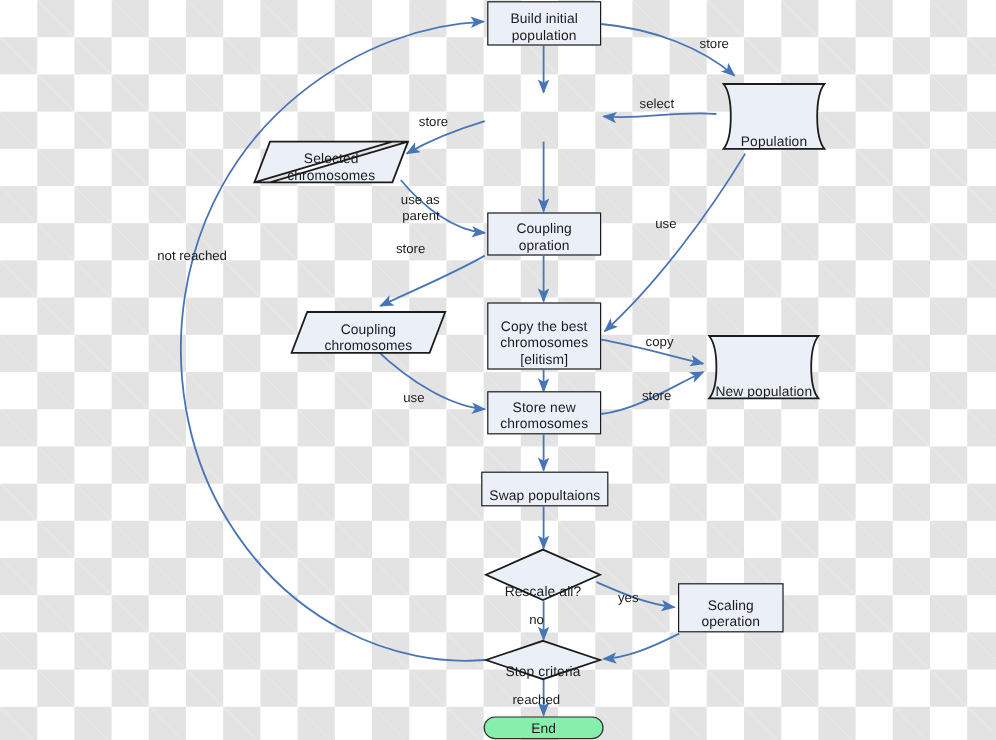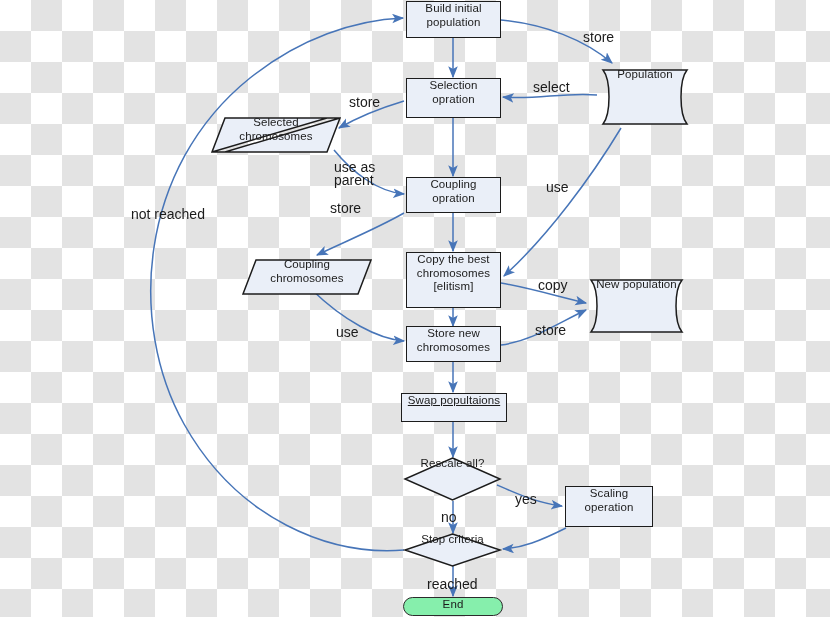--- a/index.html
+++ b/index.html
@@ -15,21 +15,21 @@
     background-position:0 0,31px 31px;
     overflow:hidden;
     position:relative;
   }
   #stage{position:absolute;left:0;top:0;width:830px;height:617px;}
   #wires{position:absolute;left:0;top:0;width:830px;height:617px;pointer-events:none;}
 
   .node{
     position:absolute;
     box-sizing:border-box;
-    display:flex;align-items:flex-start;justify-content:center;
+    display:flex;align-items:flex-end;justify-content:center;
     text-align:center;
     color:#1b1b1b;
     font-size:11.5px;
     line-height:13.5px;
     letter-spacing:.1px;
     white-space:pre-line;
   }
   .proc{
     background:#eaeff8;
     border:1.4px solid #1c1c1c;
@@ -45,25 +45,25 @@
     background:transparent;
   }
   .diam .lbl{position:relative;z-index:2;}
   .term{
     background:#86efac;
     border:1.4px solid #2b2b2b;
     border-radius:14px;
   }
   .edge-label{
     position:absolute;
-    font-size:14px;
+    font-size:11px;
     line-height:13px;
     color:#1b1b1b;
     white-space:pre-line;
-    text-align:left;
+    text-align:right;
   }
   svg.shape{position:absolute;left:0;top:0;overflow:visible;}
 </style>
 </head>
 <body>
 
 <div id="stage">
 
   <svg id="wires" viewBox="0 0 830 617">
     <defs>
@@ -113,24 +113,20 @@
 
       <path d="M404,550 C330,556 238,520 184,424 C128,324 138,168 250,78 C300,38 355,20 403,18"></path>
     </g>
   </svg>
 
   <div class="node proc" style="left:406px;top:1px;width:95px;height:37px;">
     <span class="lbl">Build initial
 population</span>
   </div>
 
-  <div class="node proc" style="left:406px;top:78px;width:95px;height:40px;">
-    <span class="lbl">Selection
-opration</span>
-  </div>
 
   <div class="node tape" style="left:597px;top:68px;width:96px;height:58px;background:none;">
     <svg class="shape" width="96" height="58" viewBox="0 0 96 58">
       <path d="M6,2 C14,12 14,46 6,56 L90,56 C82,46 82,12 90,2 Z" fill="#eaeff8" stroke="#1c1c1c" stroke-width="1.5"></path>
     </svg>
     <span class="lbl">Population</span>
   </div>
 
   <div class="node para" style="left:212px;top:116px;width:128px;height:38px;background:none;">
     <svg class="shape" width="128" height="38" viewBox="0 0 128 38">
@@ -164,21 +160,21 @@
       <path d="M6,2 C14,12 14,44 6,54 L97,54 C89,44 89,12 97,2 Z" fill="#eaeff8" stroke="#1c1c1c" stroke-width="1.5"></path>
     </svg>
     <span class="lbl">New population</span>
   </div>
 
   <div class="node proc" style="left:406px;top:326px;width:95px;height:36px;">
     <span class="lbl">Store new
 chromosomes</span>
   </div>
 
-  <div class="node proc" style="left:401px;top:393px;width:106px;height:29px;text-decoration:underline;">
+  <div class="node proc" style="left:401px;top:393px;width:106px;height:29px;">
     <span class="lbl">Swap popultaions</span>
   </div>
 
   <div class="node diam" style="left:404px;top:457px;width:97px;height:44px;">
     <svg class="shape" width="97" height="44" viewBox="0 0 97 44">
       <path d="M48.5,1 L96,22 L48.5,43 L1,22 Z" fill="#eaeff8" stroke="#1c1c1c" stroke-width="1.5"></path>
     </svg>
     <span class="lbl">Rescale all?</span>
   </div>
 

